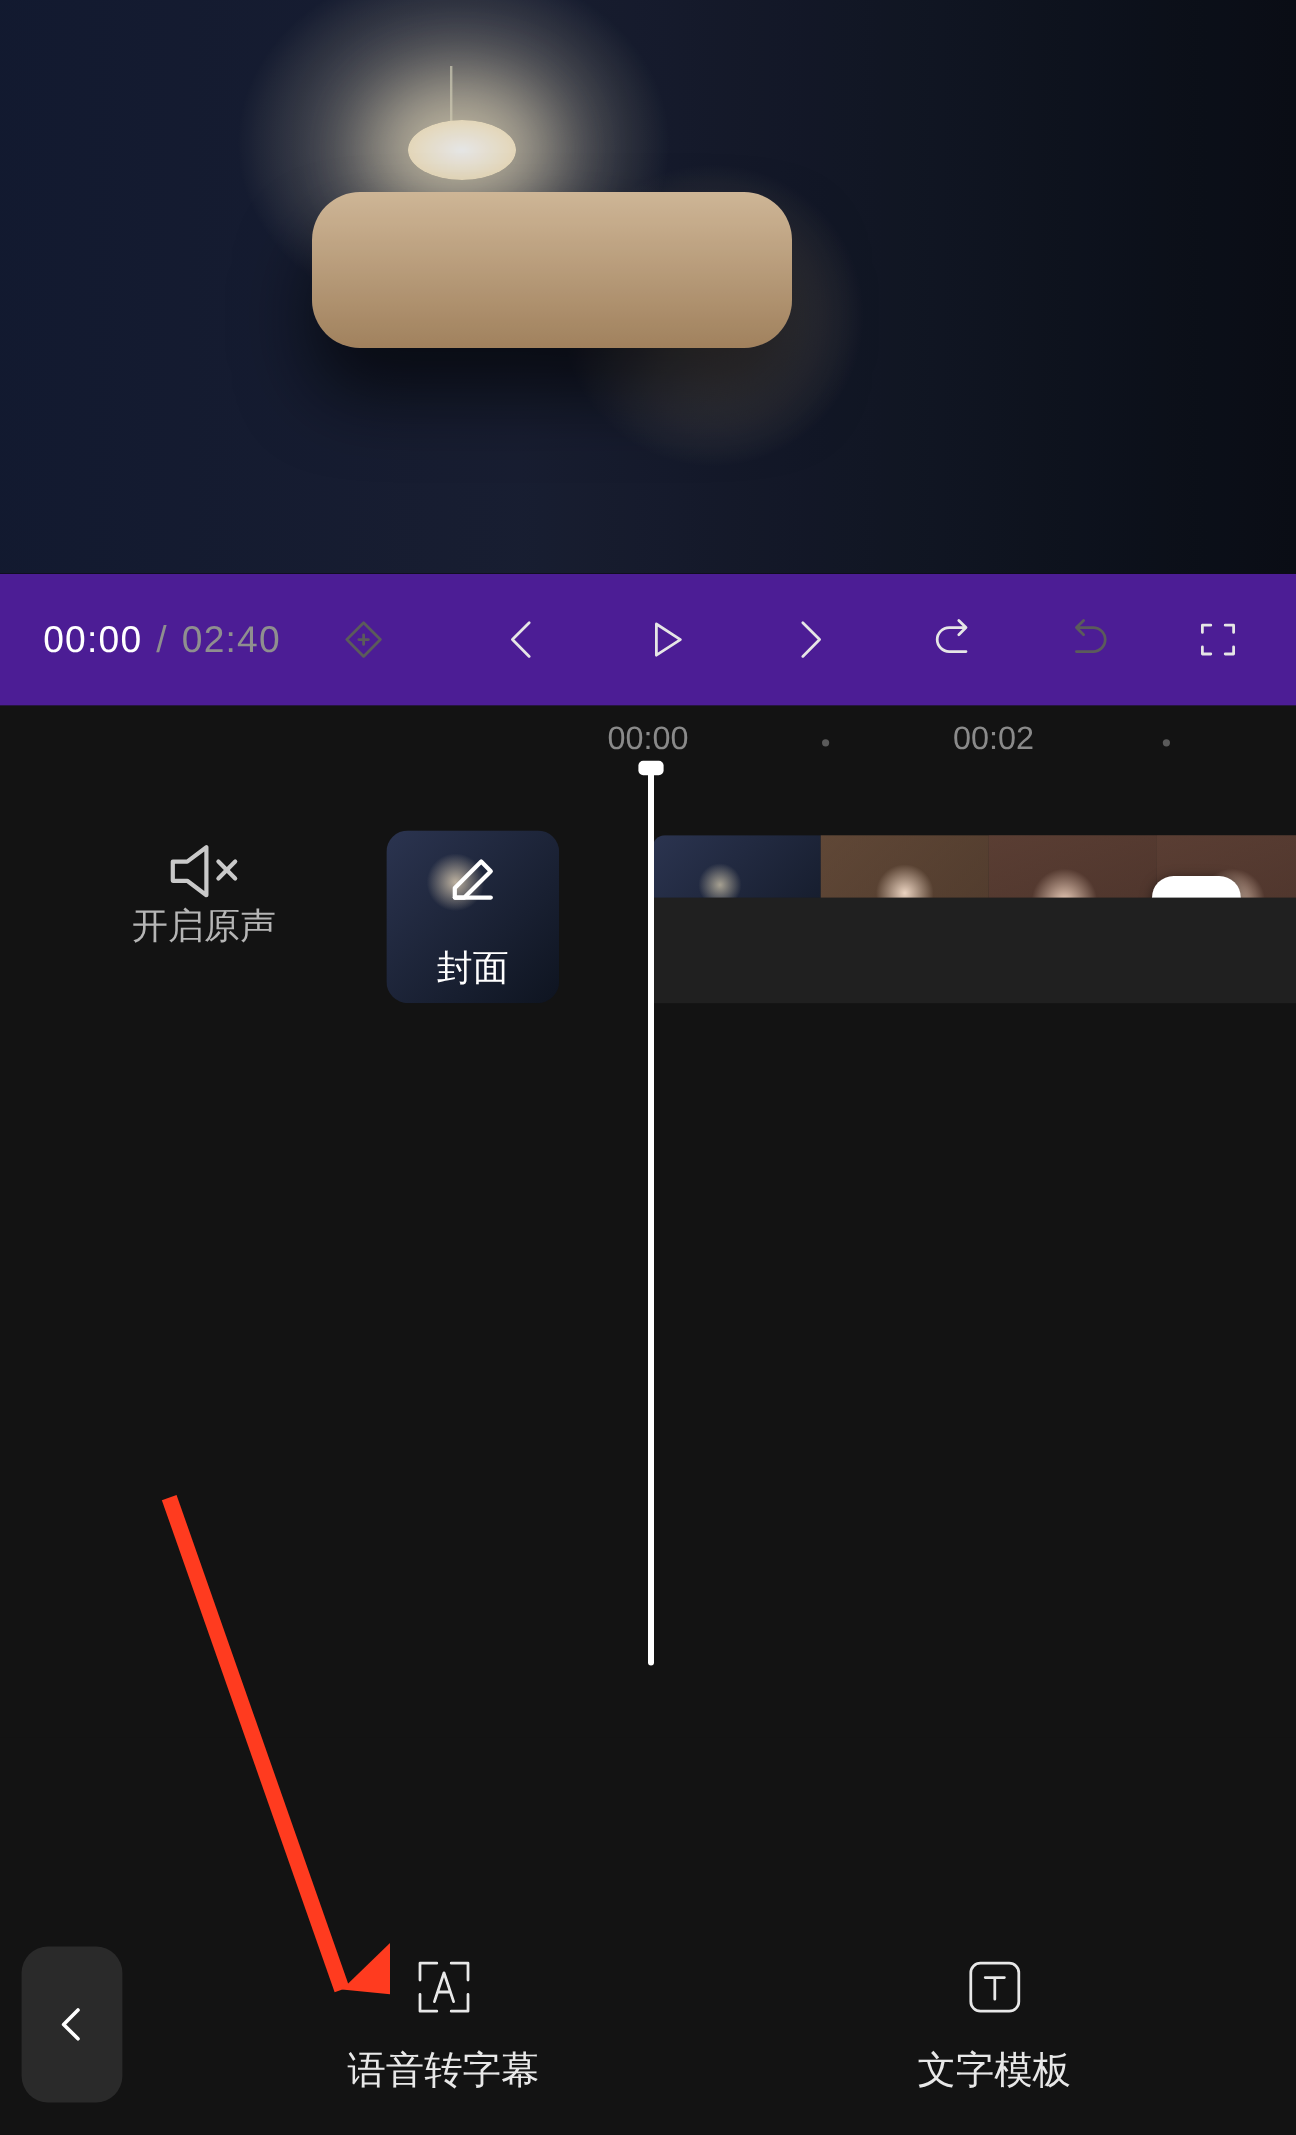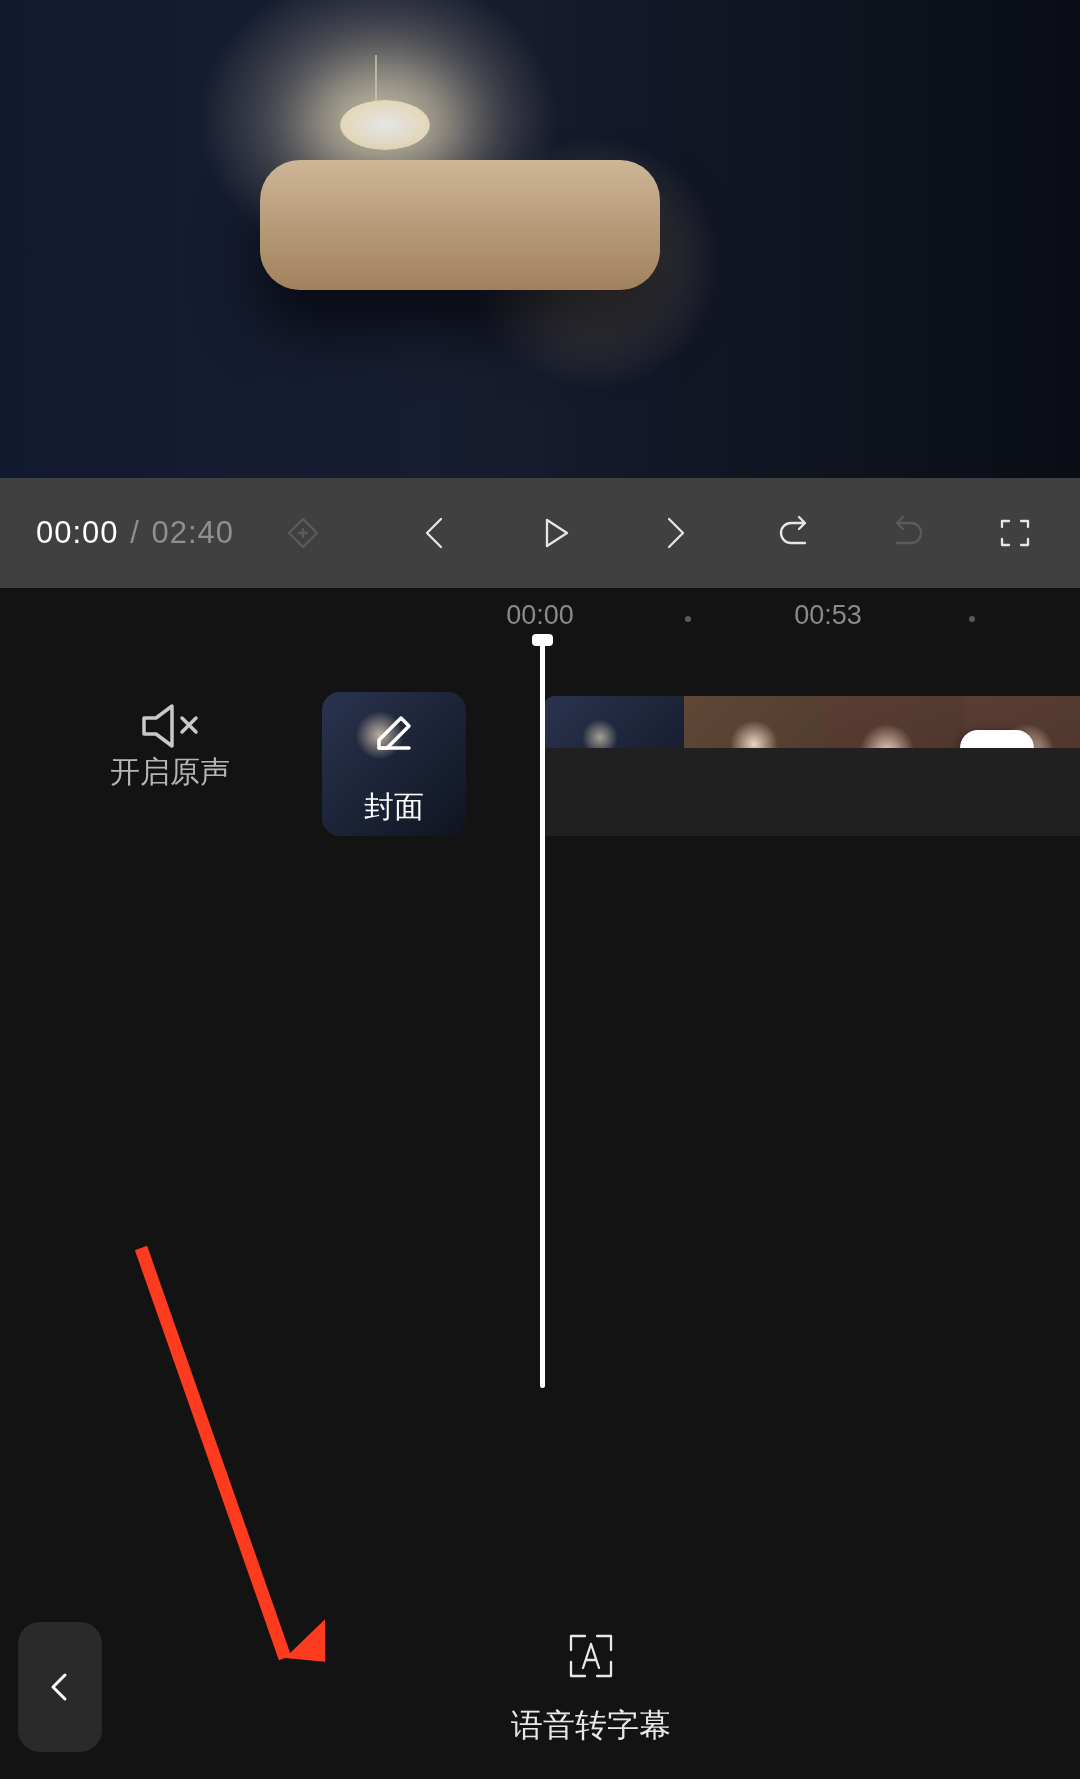--- a/index.html
+++ b/index.html
@@ -48,21 +48,21 @@
     content:"";position:absolute;left:20px;top:45px;width:90px;height:50px;border-radius:50%;
     background:radial-gradient(ellipse at center,#fff,#ffe7b0);box-shadow:0 0 60px 30px rgba(255,240,200,0.6);
   }
 
   
   .controls {
     display: flex;
     align-items: center;
     height: 110px;
     padding: 0 36px;
-    background: #404040;
+    background: #4c1d95;
     gap: 10px;
   }
   .time-display { font-size: 31px; font-weight: 400; letter-spacing: 1px; }
   .time-cur { color: #fff; }
   .time-sep { color: #8f8f8f; margin: 0 2px;}
   .time-dur { color: #8f8f8f; }
   .ctrl-spacer { flex: 1; }
   .ctrl-btn {
     width: 58px; height: 58px;
     display: flex; align-items: center; justify-content: center;
@@ -253,21 +253,21 @@
     <svg viewBox="0 0 40 40">
         <path d="M7 14 V8 H14 M26 8 H33 V14 M33 26 V32 H26 M14 32 H7 V26"></path>
       </svg>
   </div>
 </div>
 
 <div class="timeline-wrap">
   <div class="ruler">
     <span style="left:540px">00:00</span>
     <span class="dot" style="left:688px"></span>
-    <span style="left:828px">00:53</span>
+    <span style="left:828px">00:02</span>
     <span class="dot" style="left:972px"></span>
   </div>
 
   <div class="track-row">
     <div class="sound-toggle">
       <svg class="ico" viewBox="0 0 64 52" fill="none" stroke="#c9c9c9" stroke-width="3.5" stroke-linecap="round" stroke-linejoin="round">
         <path d="M6 18 H18 L34 6 V46 L18 34 H6 Z"></path>
         <path d="M44 18 L58 32 M58 18 L44 32"></path>
       </svg>
       <span class="lbl">开启原声</span>
@@ -317,14 +317,21 @@
       </svg>
   </div>
   <div class="tool-items">
     <div class="tool">
       <svg class="ticon" viewBox="0 0 60 60">
         <path d="M10 10 H24 M10 10 V24 M50 10 H36 M50 10 V24 M10 50 H24 M10 50 V36 M50 50 H36 M50 50 V36"></path>
         <path d="M30 18 L22 42 M30 18 L38 42 M25 34 H35"></path>
       </svg>
       <span class="tlbl">语音转字幕</span>
     </div>
+    <div class="tool">
+      <svg class="ticon" viewBox="0 0 60 60">
+        <rect x="10" y="10" width="40" height="40" rx="8"></rect>
+        <path d="M22 22 H38 M30 22 V40"></path>
+      </svg>
+      <span class="tlbl">文字模板</span>
+    </div>
   </div>
 </div>
 
 </body></html>

